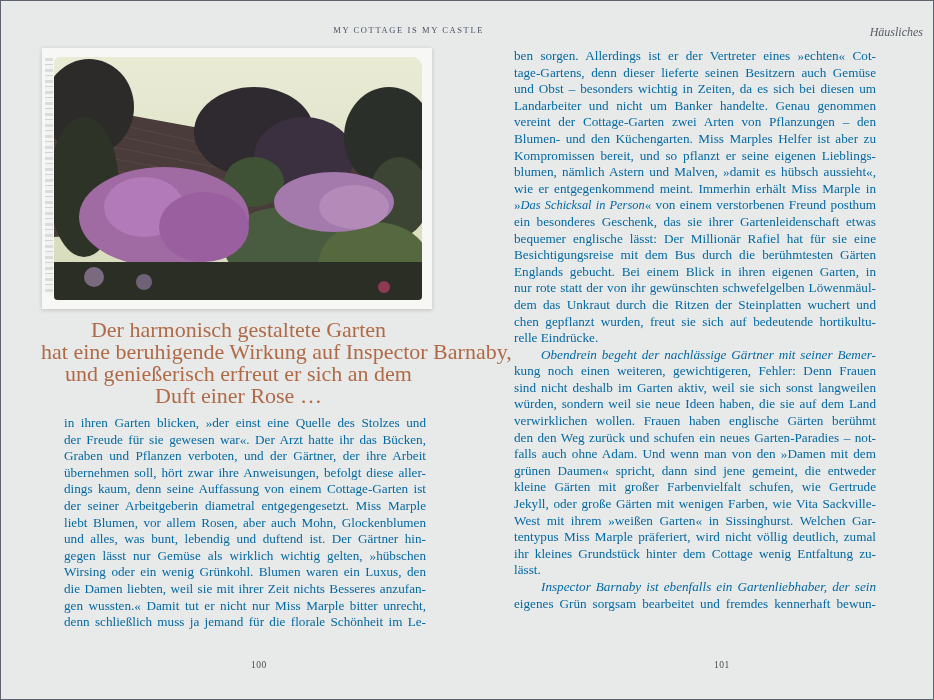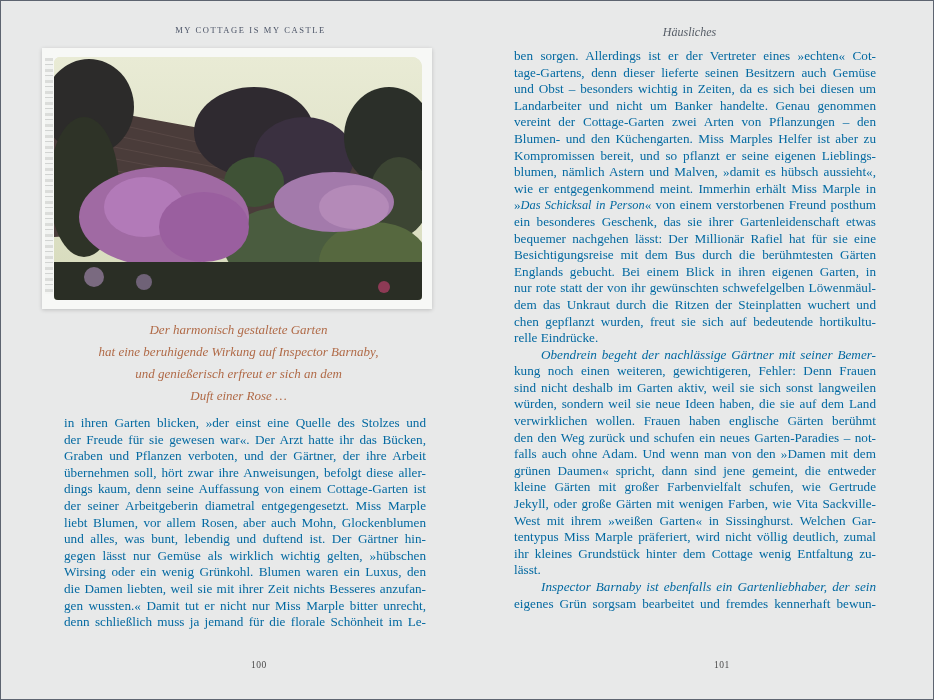--- a/index.html
+++ b/index.html
@@ -11,21 +11,21 @@
   }
   .frame {
     position: absolute; left: 0; top: 0; width: 932px; height: 698px;
     border: 1px solid #5d6470; box-sizing: content-box;
     background: #e8e9e9;
   }
   .page { position: absolute; top: 0; height: 700px; }
   .page.left { left: 0; width: 467px; }
   .page.right { left: 467px; width: 467px; }
   .running-head {
-    position: absolute; top: 24px; width: 100%; text-align: center;
+    position: absolute; top: 24px; width: 100%; text-align: right;
     font-family: "Liberation Serif", serif; color: #4a5366;
   }
   .running-head.caps { font-size: 8.5px; letter-spacing: 1.6px; left: 0; }
   .running-head.ital { font-size: 12px; font-style: italic; color: #555c66; }
   .left .running-head { left: 16px; }
   .right .running-head { left: -12px; }
 
   .photo {
     position: absolute; left: 41px; top: 47px; width: 390px; height: 261px;
     background: #f7f8f6;
@@ -38,22 +38,22 @@
   }
   .photo-inner svg { position: absolute; left: 0; top: 0; }
   .photo-edge {
     position: absolute; left: 3px; top: 10px; width: 8px; height: 236px;
     background: repeating-linear-gradient(180deg, #c9cbc8 0 3px, #f2f3f1 3px 6px, #b9bcba 6px 7px, #eef0ee 7px 11px);
     opacity: 0.6;
   }
 
   .caption {
     position: absolute; left: 40px; top: 318px; width: 395px; text-align: center;
-    font-family: "Liberation Serif", serif; font-style: italic;
-    color: #b06a47; font-size: 13px; line-height: 22px;
+    font-family: "Liberation Serif", serif; 
+    color: #b06a47; font-size: 22px; line-height: 22px;
   }
   .caption div { white-space: nowrap; }
 
   .text {
     position: absolute; font-family: "Liberation Serif", serif;
     font-size: 13.2px; line-height: 16.6px; color: #0369a1;
   }
   .left .text { left: 63px; top: 414px; width: 362px; }
   .right .text { left: 46px; top: 47px; width: 362px; }
   .line { white-space: nowrap; text-align: justify; text-align-last: justify; height: 16.6px; }
@@ -155,21 +155,21 @@
         <div class="line">tage-Gartens, denn dieser lieferte seinen Besitzern auch Gemüse</div>
         <div class="line">und Obst – besonders wichtig in Zeiten, da es sich bei diesen um</div>
         <div class="line">Landarbeiter und nicht um Banker handelte. Genau genommen</div>
         <div class="line">vereint der Cottage-Garten zwei Arten von Pflanzungen – den</div>
         <div class="line">Blumen- und den Küchengarten. Miss Marples Helfer ist aber zu</div>
         <div class="line">Kompromissen bereit, und so pflanzt er seine eigenen Lieblings-</div>
         <div class="line">blumen, nämlich Astern und Malven, »damit es hübsch aussieht«,</div>
         <div class="line">wie er entgegenkommend meint. Immerhin erhält Miss Marple in</div>
         <div class="line"><span>»</span><em>Das Schicksal in Person</em><span>« von einem verstorbenen Freund posthum</span></div>
         <div class="line">ein besonderes Geschenk, das sie ihrer Gartenleidenschaft etwas</div>
-        <div class="line">bequemer nachgehen lässt: Der Millionär Rafiel hat für sie eine</div>
+        <div class="line">bequemer englische lässt: Der Millionär Rafiel hat für sie eine</div>
         <div class="line">Besichtigungsreise mit dem Bus durch die berühmtesten Gärten</div>
         <div class="line">Englands gebucht. Bei einem Blick in ihren eigenen Garten, in</div>
         <div class="line">nur rote statt der von ihr gewünschten schwefelgelben Löwenmäul-</div>
         <div class="line">dem das Unkraut durch die Ritzen der Steinplatten wuchert und</div>
         <div class="line">chen gepflanzt wurden, freut sie sich auf bedeutende hortikultu-</div>
         <div class="line last">relle Eindrücke.</div>
         <div class="line indent">Obendrein begeht der nachlässige Gärtner mit seiner Bemer-</div>
         <div class="line">kung noch einen weiteren, gewichtigeren, Fehler: Denn Frauen</div>
         <div class="line">sind nicht deshalb im Garten aktiv, weil sie sich sonst langweilen</div>
         <div class="line">würden, sondern weil sie neue Ideen haben, die sie auf dem Land</div>

